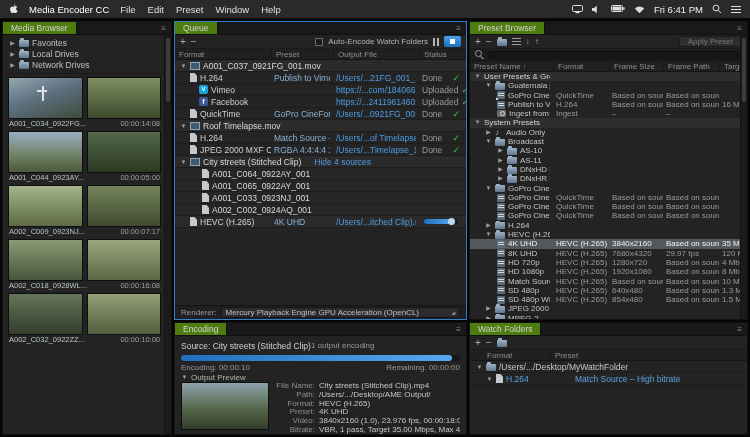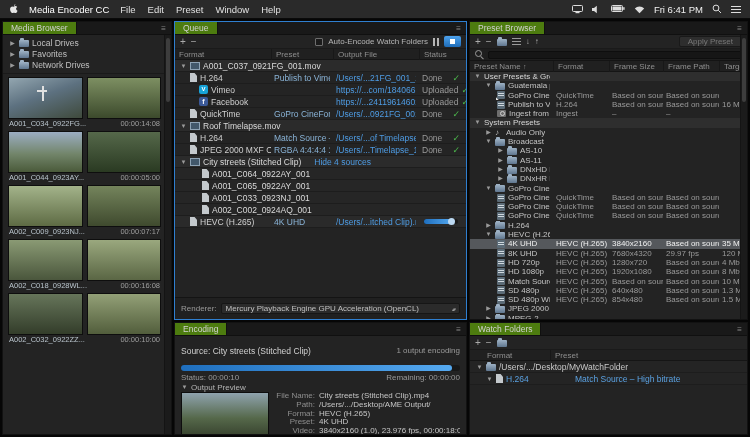--- a/index.html
+++ b/index.html
@@ -114,21 +114,21 @@
   .preset-link{color:#8ab4d8;overflow:hidden;white-space:nowrap}
   .out-link{color:#4e9ce4;overflow:hidden;white-space:nowrap}
   .status-text{color:#999}
   .check{color:#4cb84c;font-size:9px;margin-left:auto;padding-right:3px}
   .qbar{flex:1;height:5px;background:#181818;border-radius:3px;margin:0 5px 0 2px;position:relative}
   .qbar-fill{position:absolute;left:0;top:0;bottom:0;border-radius:3px;background:linear-gradient(90deg,#1f6fbe,#55a9f0)}
   .qbar-fill::after{content:"";position:absolute;right:-2px;top:-1px;width:7px;height:7px;border-radius:50%;background:#bcd9f2}
   .pause-ic{width:6px;height:8px;border-left:2px solid #b5b5b5;border-right:2px solid #b5b5b5;flex:none}
   .play-btn{width:17px;height:11px;border-radius:2px;background:linear-gradient(#4da2ec,#1e6cb8);display:flex;align-items:center;justify-content:center;flex:none}
   .stop-square{width:5px;height:5px;background:#fff}
-  .q-renderer{position:absolute;left:0;right:0;bottom:0;height:22px;background:#202020;border-top:1px solid #141414;display:flex;align-items:center;gap:4px;padding:0 6px;font-size:8px;color:#9a9a9a}
+  .q-renderer{position:absolute;left:0;right:0;bottom:0;height:14px;background:#202020;border-top:1px solid #141414;display:flex;align-items:center;gap:4px;padding:0 6px;font-size:8px;color:#9a9a9a}
   .r-select{flex:1;background:#2b2b2b;border:1px solid #161616;border-radius:2px;height:11px;line-height:10px;padding:0 4px;color:#c0c0c0;display:flex;justify-content:space-between;align-items:center;overflow:hidden;white-space:nowrap}
   .updn{font-size:5px;color:#9a9a9a;letter-spacing:-1px}
 
   
   .pb-toolbar{height:14px}
   .apply-btn{margin-left:auto;height:11px;font-size:8px;color:#787878;background:#2e2e2e;border:1px solid #191919;border-radius:2px;padding:0 8px;font-family:inherit}
   .pb-search{height:12px;display:flex;align-items:center;gap:4px;padding:0 5px;background:#1e1e1e;border-bottom:1px solid #141414}
   .pb-search-field{flex:1;height:8px;background:#161616;border:1px solid #0e0e0e;border-radius:2px}
   .grid-pb{display:grid;grid-template-columns:minmax(0,1fr) 56px 54px 56px 28px}
   .pb-row{display:grid;grid-template-columns:minmax(0,1fr) 56px 54px 56px 28px;height:9.3px;align-items:center;font-size:8px;background:#232323}
@@ -137,21 +137,21 @@
   .pb-row.lvl-1 .pc.name{padding-left:15px}
   .pb-row.lvl-2 .pc.name{padding-left:27px}
   .pb-row.k-section{background:#2e2e2e}
   .pb-row.k-section .pc.name{color:#d8d8d8}
   .pb-row.sel{background:#55585c}
   .pb-row.sel .pc,.pb-row.sel .pc.name{color:#f0f0f0}
   .sort{color:#8f8f8f;font-size:7px}
 
   
   .enc-body{padding:1px 6px 0}
-  .enc-top{display:flex;justify-content:space-between;align-items:center;height:27px;font-size:8.5px}
+  .enc-top{display:flex;justify-content:flex-start;align-items:center;height:17px;font-size:8.5px}
   .enc-src{color:#d0d0d0;white-space:nowrap;overflow:hidden}
   .enc-count{color:#9a9a9a;font-size:8px;flex:none}
   .enc-bar{height:6px;background:#181818;border-radius:3px;position:relative;margin:1px 0}
   .enc-fill{position:absolute;left:0;top:0;bottom:0;border-radius:3px;background:linear-gradient(90deg,#1f6fbe,#55a9f0)}
   .enc-times{display:flex;justify-content:space-between;height:10px;align-items:center;font-size:8px;color:#9a9a9a}
   .enc-prevlabel{display:flex;align-items:center;gap:3px;height:10px;font-size:8px;color:#b5b5b5}
   .enc-main{display:flex;gap:6px}
   .enc-thumb{width:88px;height:48px;border:1px solid #0e0e0e;background:linear-gradient(180deg,#8fa3ae 0%,#55684a 55%,#333d2a 100%);flex:none}
   .enc-details{flex:1;font-size:8px;line-height:8.8px;overflow:hidden}
   .enc-line{display:flex}
@@ -231,30 +231,30 @@
 
   <div class="workspace">
 
     <section class="panel p-media">
       <div class="tabbar">
         <span class="tab" data-bind="media_browser.tab">Media Browser</span>
         <span class="panel-menu" data-bind="icons.panel_menu">≡</span>
       </div>
       <div class="mb-tree">
 
+          <div class="tree-item idx-0">
+            <span class="tw">▶</span>
+            <span class="icon-folder"></span>
+            <span data-bind-item="label">Favorites</span>
+          </div>
+
           <div class="tree-item idx-1">
             <span class="tw">▶</span>
             <span class="icon-folder"></span>
             <span data-bind-item="label">Local Drives</span>
-          </div>
-
-          <div class="tree-item idx-0">
-            <span class="tw">▶</span>
-            <span class="icon-folder"></span>
-            <span data-bind-item="label">Favorites</span>
           </div>
 
           <div class="tree-item idx-2">
             <span class="tw">▶</span>
             <span class="icon-folder"></span>
             <span data-bind-item="label">Network Drives</span>
           </div>
         </div>
       <div class="mb-grid">
 
@@ -962,21 +962,21 @@
       </div>
       <div class="enc-body">
         <div class="enc-top">
           <span class="enc-src" data-bind="encoding.source_line">Source: City streets (Stitched Clip)</span>
           <span class="enc-count" data-bind="encoding.outputs_line">1 output encoding</span>
         </div>
         <div class="enc-bar">
             <span class="enc-fill" style="width: 97%;"></span>
           </div>
         <div class="enc-times">
-          <span data-bind="encoding.elapsed">Status: 00:00:10</span>
+          <span data-bind="encoding.elapsed">Encoding: 00:00:10</span>
           <span data-bind="encoding.remaining">Remaining: 00:00:00</span>
         </div>
         <div class="enc-prevlabel">
           <span class="tw">▼</span>
           <span data-bind="encoding.preview_label">Output Preview</span>
         </div>
         <div class="enc-main">
           <div class="enc-thumb"></div>
           <div class="enc-details">
 

